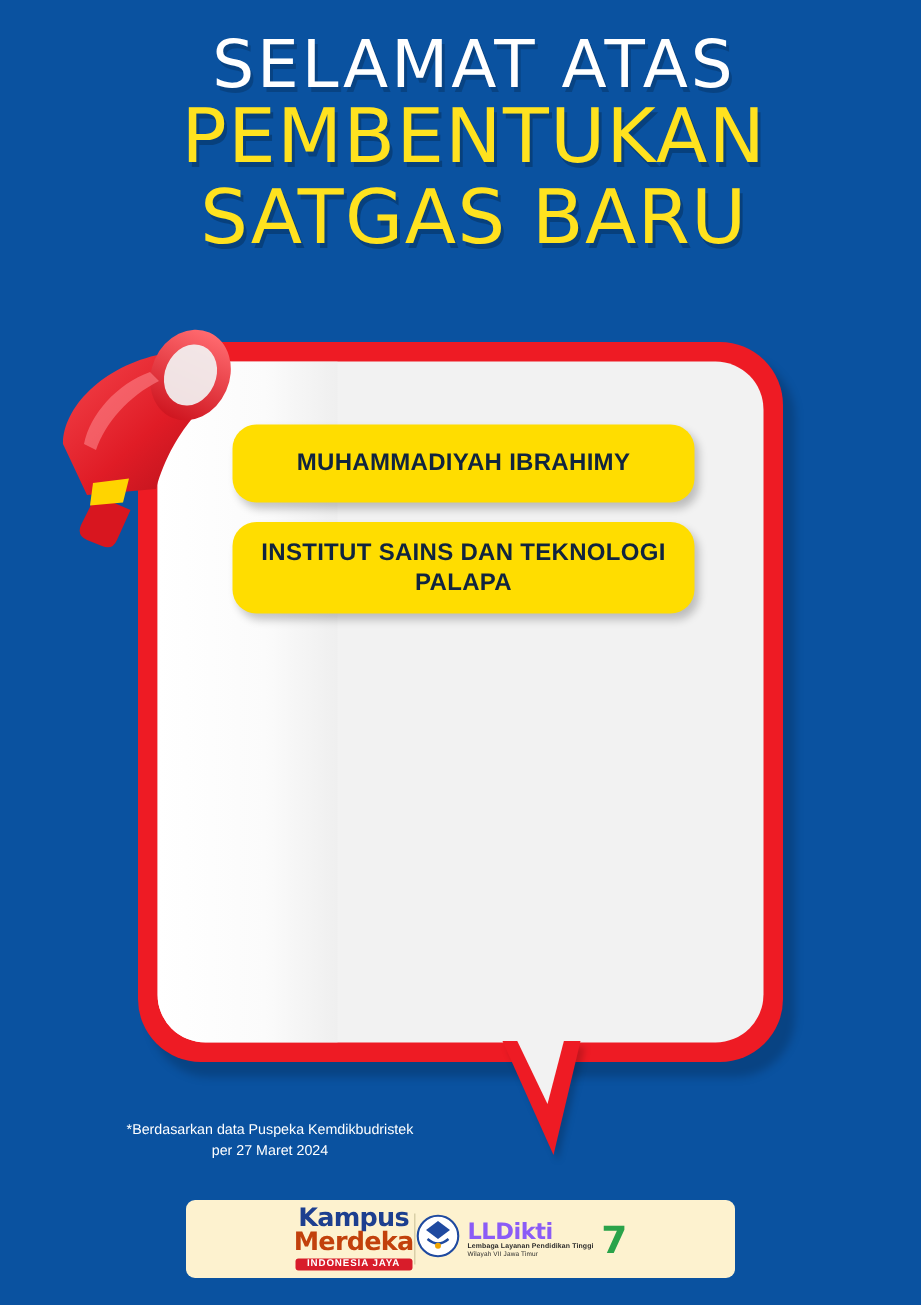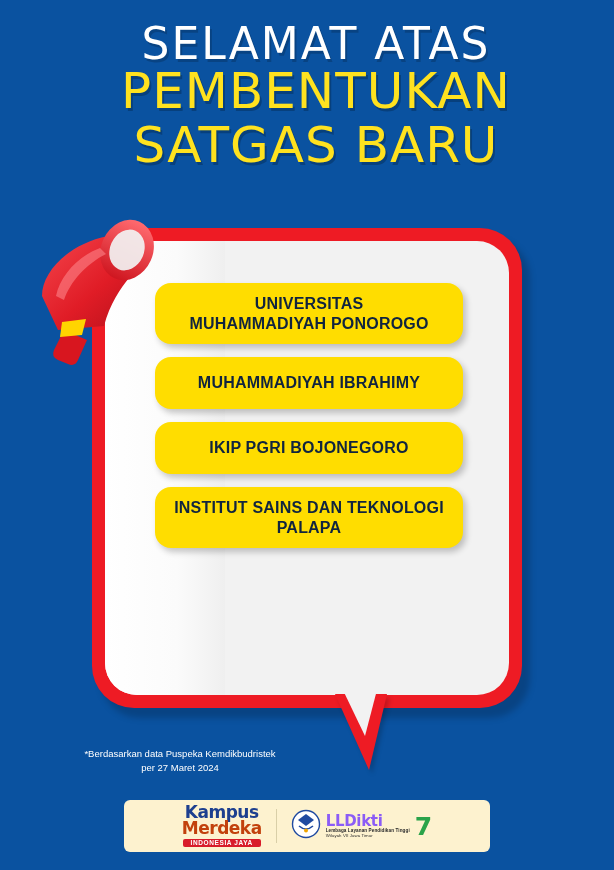--- a/index.html
+++ b/index.html
@@ -174,21 +174,20 @@
     position: absolute;
     left: 124px;
     top: 800px;
     width: 366px;
     height: 52px;
     background: #fdf2cf;
     border-radius: 6px;
     display: flex;
     align-items: center;
     justify-content: center;
-    gap: 14px;
   }
   .km-logo {
     display: flex;
     flex-direction: column;
     align-items: center;
     line-height: 0.92;
   }
   .km-logo .km1 {
     font-size: 17px;
     font-weight: 900;
@@ -295,28 +294,21 @@
       <ellipse cx="107" cy="32" rx="17" ry="21" transform="rotate(24 107 32)" fill="#f2f2f2" opacity="0.92"></ellipse>
 
       <path d="M36 78 C40 58 58 38 80 30 L86 36 C66 46 50 64 44 82 Z" fill="#ff8a8f" opacity="0.55"></path>
 
       <path d="M42 104 l24 -3 l-4 16 l-22 2 z" fill="#ffd400"></path>
     </svg>
   </div>
 
   <div class="items">
     <div class="item">
-      <span>UNIVERSITAS
-MUHAMMADIYAH PONOROGO</span>
-    </div>
-    <div class="item">
       <span>MUHAMMADIYAH IBRAHIMY</span>
-    </div>
-    <div class="item">
-      <span>IKIP PGRI BOJONEGORO</span>
     </div>
     <div class="item">
       <span>INSTITUT SAINS DAN TEKNOLOGI
 PALAPA</span>
     </div>
   </div>
 
   <div class="footnote">*Berdasarkan data Puspeka Kemdikbudristek
 per 27 Maret 2024</div>
 

